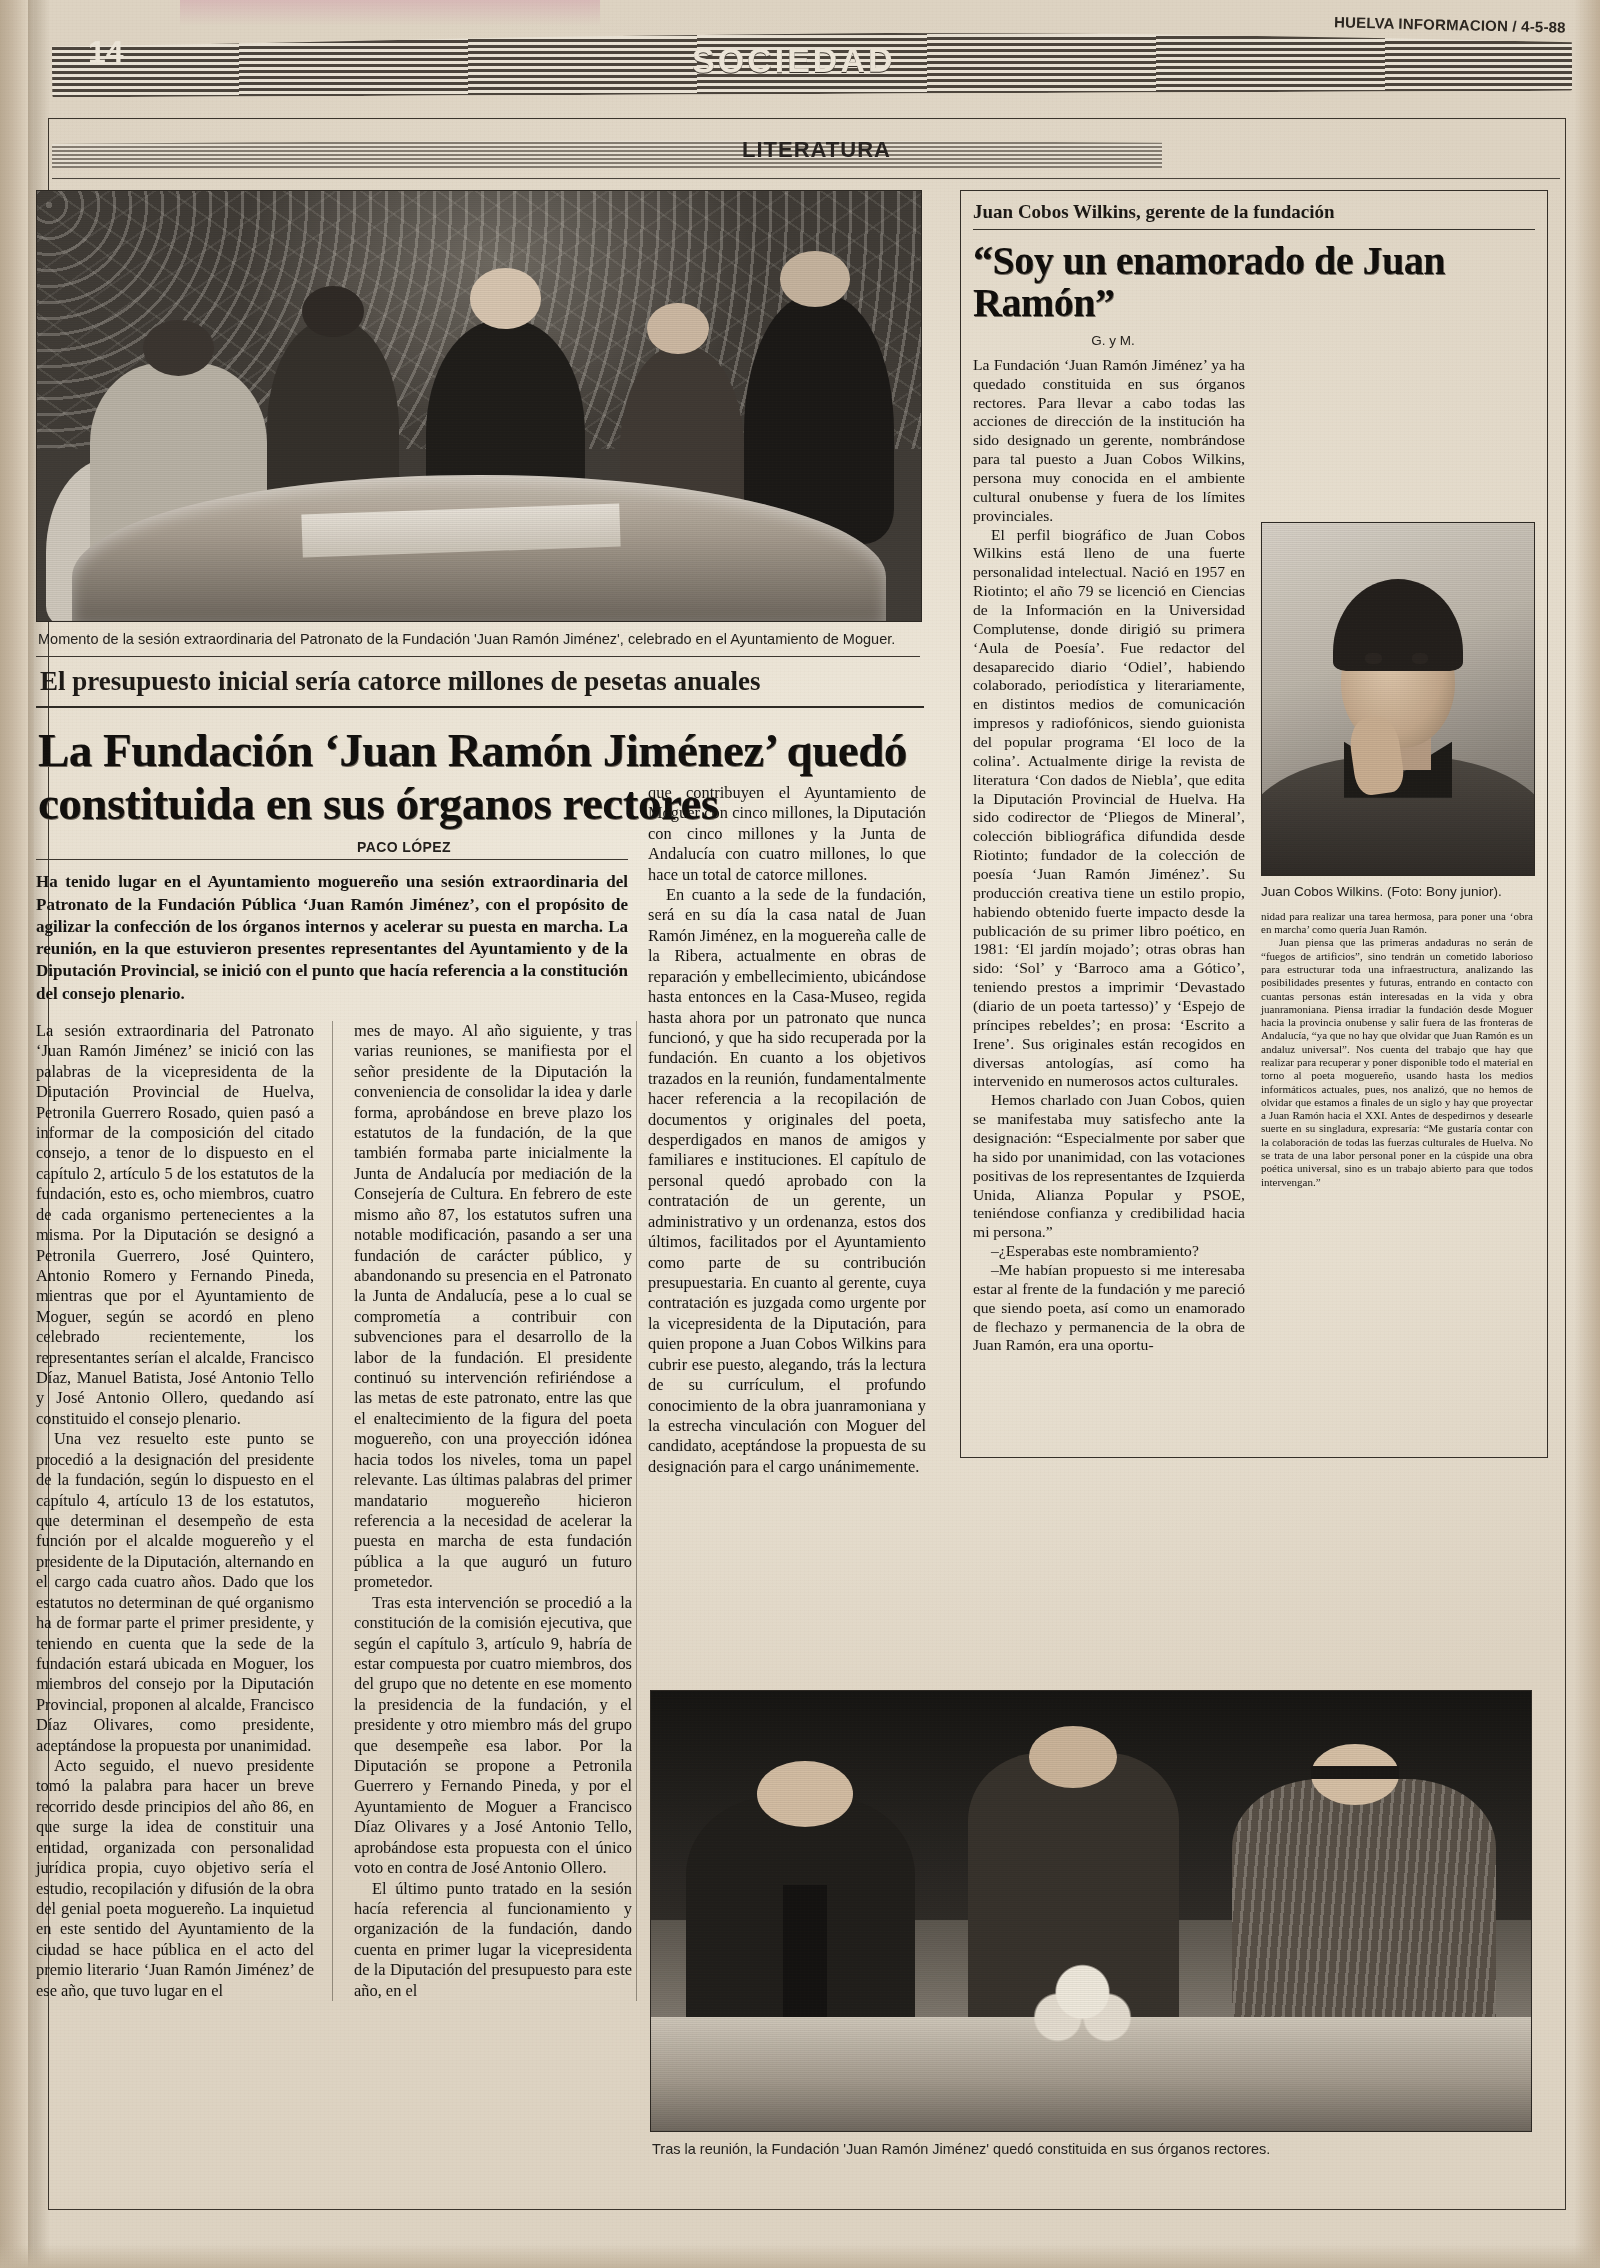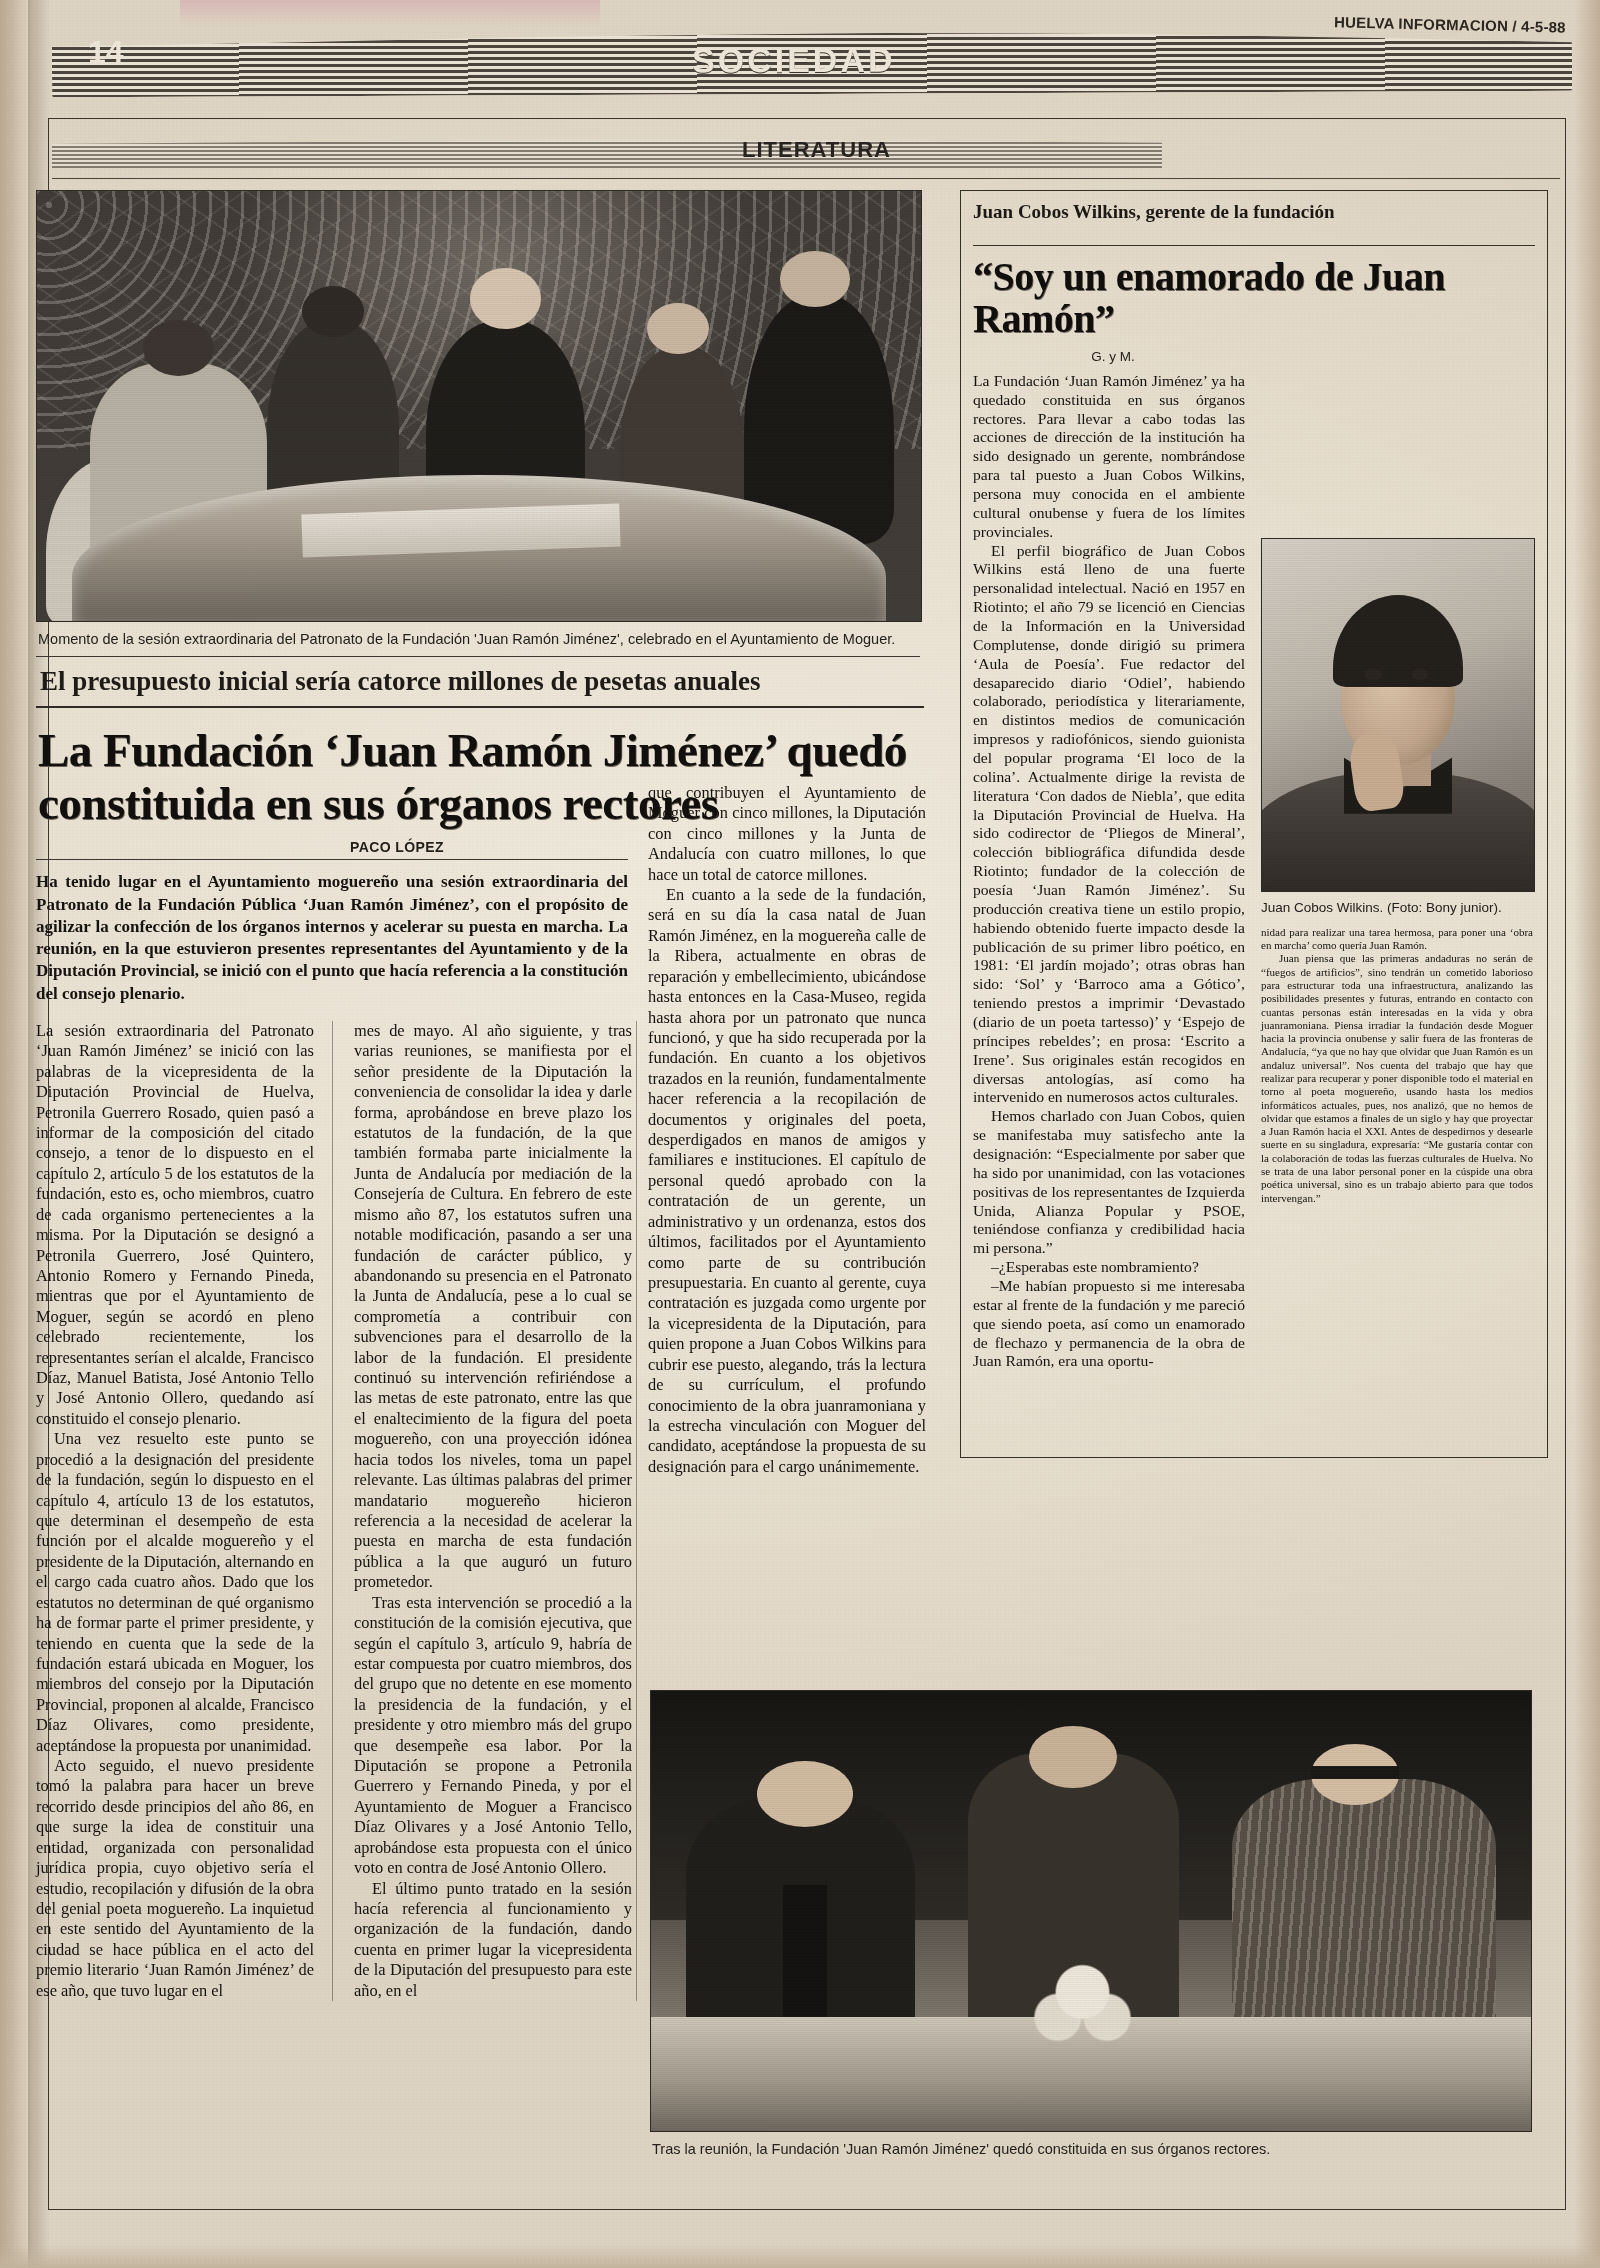--- a/index.html
+++ b/index.html
@@ -128,21 +128,21 @@
   .bodytext{font-family:"Liberation Serif",serif;font-size:16.4px;line-height:1.245;
     text-align:justify;color:#141210;hyphens:none;}
   .bodytext p{margin:0;text-indent:18px;}
   .bodytext p:first-child{text-indent:0;}
 
   .colrule{position:absolute;top:0;bottom:0;width:1px;background:#57504590;}
 
   
   .sidebox{border:1.5px solid #332e28;padding:10px 12px 10px 12px;position:relative;}
   .side-kicker{font-family:"Liberation Serif",serif;font-weight:700;font-size:19px;
-    color:#1b1815;padding-bottom:22px;border-bottom:1px solid #33302a;}
+    color:#1b1815;padding-bottom:6px;border-bottom:1px solid #33302a;}
   h2.side-headline{font-family:"Liberation Serif",serif;font-weight:700;font-size:40px;
     line-height:1.06;letter-spacing:-.5px;margin:10px 0 8px 0;color:#100e0c;
     text-shadow:.7px .7px 0 #6f675d;}
   .side-byline{font-family:"Liberation Sans",sans-serif;font-size:13.5px;color:#26231f;
     text-align:center;margin:2px 0 8px 0;}
 
   
   #photo2{width:270px;height:360px;}
   #photo2 .bg{position:absolute;inset:0;
     background:linear-gradient(160deg,#d8d2c8 0%,#bdb6ab 38%,#8e8880 70%,#6d6861 100%);}
@@ -237,21 +237,21 @@
     </div>
 
     <div class="caption" style="width:884px;">Momento de la sesión extraordinaria del Patronato de la Fundación 'Juan Ramón Jiménez', celebrado en el Ayuntamiento de Moguer.</div>
 
     <div style="width:884px;border-top:1px solid #3b362f;margin-top:2px;"></div>
     <div class="kicker" style="width:884px;">El presupuesto inicial sería  catorce millones de pesetas anuales</div>
 
     <h1 class="headline" style="width:880px;">La Fundación ‘Juan Ramón Jiménez’ quedó constituida en sus órganos rectores</h1>
 
     <div style="position:relative;width:890px;height:24px;">
-      <div class="byline" style="position:absolute;left:314px;top:4px;">PACO LÓPEZ</div>
+      <div class="byline" style="position:absolute;left:321px;top:4px;">PACO LÓPEZ</div>
     </div>
 
     <div style="position:relative;width:890px;">
       <div style="width:592px;">
         <div class="lead">Ha tenido lugar en el Ayuntamiento moguereño una sesión extraordinaria del Patronato de la Fundación Pública ‘Juan Ramón Jiménez’, con el propósito de agilizar la confección de los órganos internos y acelerar su puesta en marcha. La reunión, en la que estuvieron presentes representantes del Ayuntamiento y de la Diputación Provincial, se inició con el punto que hacía referencia a la constitución del consejo plenario.</div>
       </div>
 
       <div style="display:flex;gap:16px;margin-top:16px;width:890px;position:relative;">
         <div class="colrule" style="left:296px;"></div>
         <div class="colrule" style="left:600px;"></div>

